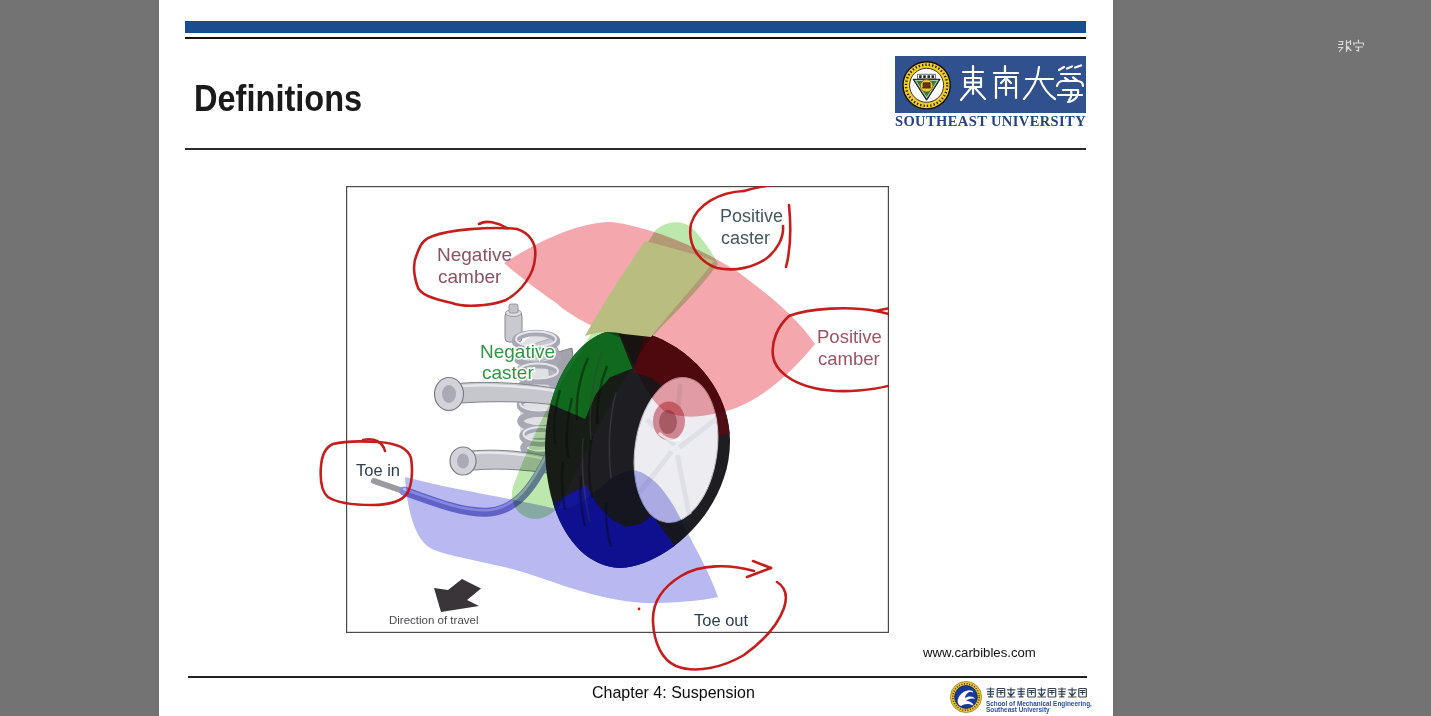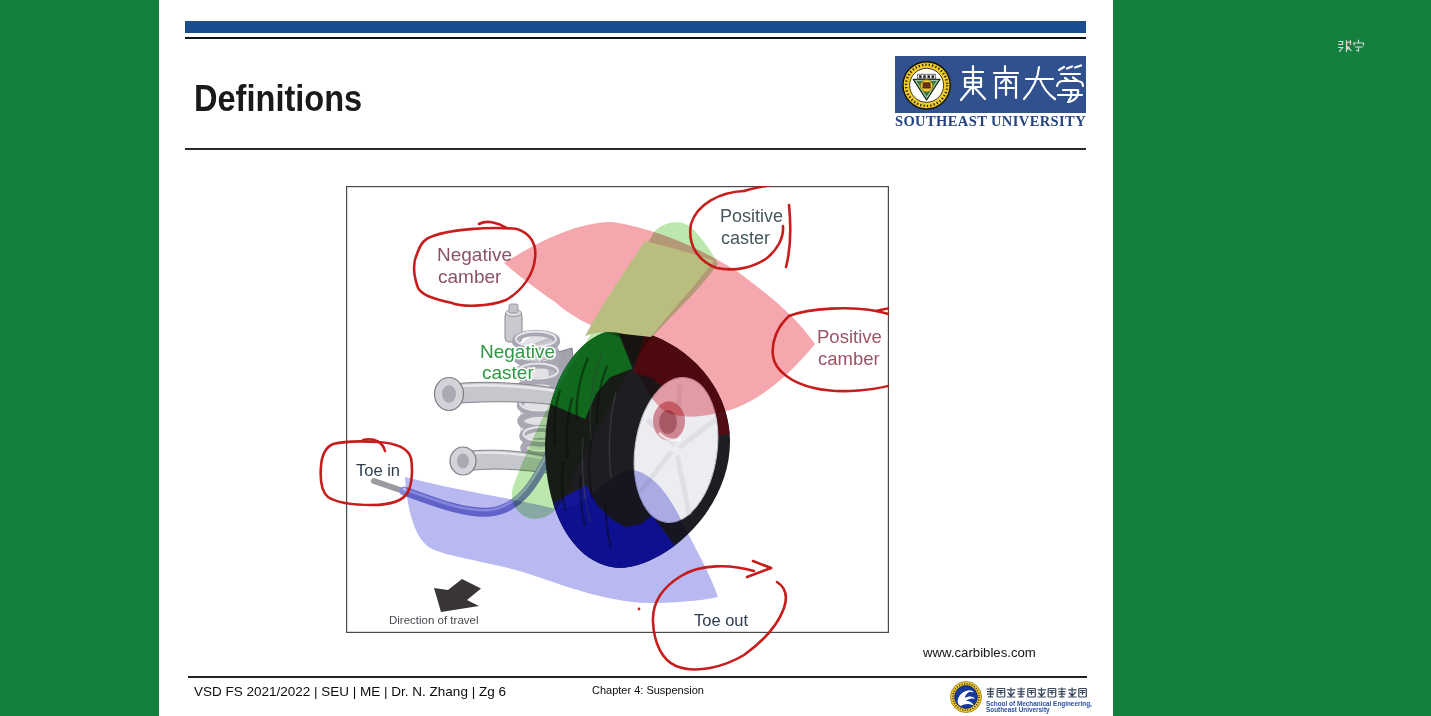--- a/index.html
+++ b/index.html
@@ -1,29 +1,29 @@
 <!DOCTYPE html>
 <html><head>
 <meta charset="utf-8">
 <style>
 html,body{margin:0;padding:0;}
 body{width:1431px;height:716px;overflow:hidden;background:#000;}
-.stage{position:relative;width:1431px;height:716px;background:#15803d;font-family:"Liberation Sans",sans-serif;}
+.stage{position:relative;width:1431px;height:716px;background:#737373;font-family:"Liberation Sans",sans-serif;}
 .slide{position:absolute;left:159px;top:0;width:954px;height:716px;background:#ffffff;}
 .topbar{position:absolute;left:26px;top:21px;width:901px;height:12px;background:#1a4d90;}
 .topline{position:absolute;left:26px;top:37px;width:901px;height:2px;background:#111;}
 .title{position:absolute;left:35px;top:79.5px;font-size:37px;font-weight:bold;color:#1a1a1a;line-height:37px;transform:scaleX(0.88);transform-origin:left top;}
 .titleline{position:absolute;left:26px;top:148px;width:901px;height:2px;background:#2a2a2a;}
 .seubox{position:absolute;left:736px;top:56px;width:191px;height:57px;background:#30508e;}
 .seutext{position:absolute;left:734px;top:113px;width:195px;text-align:center;font-family:"Liberation Serif",serif;font-weight:bold;font-size:14.5px;color:#26427f;letter-spacing:0.4px;white-space:nowrap;}
 .art{position:absolute;left:160px;top:186px;}
 .carb{position:absolute;left:764px;top:644.5px;font-size:13.2px;color:#111;text-align:center;}
 .footline{position:absolute;left:29px;top:676px;width:899px;height:1.5px;background:#222;}
 .foot1{position:absolute;left:35px;top:683.5px;font-size:13.5px;color:#0c0c0c;}
-.foot2{position:absolute;left:433px;top:683.5px;font-size:11px;color:#0c0c0c;}
+.foot2{position:absolute;left:433px;top:683.5px;font-size:16px;color:#0c0c0c;}
 .footlogo{position:absolute;left:790px;top:679px;}
 .zn{position:absolute;left:1337px;top:38px;}
 </style>
 </head>
 <body>
 <div class="stage">
   <div class="slide">
     <div class="topbar"></div>
     <div class="topline"></div>
     <div class="title">Definitions</div>
@@ -200,21 +200,20 @@
         </g>
       </g>
       <defs>
         <clipPath id="tclip">
           <path d="M622,329 C668,331 728,373 730,440 C731,508 668,566 620,568 C575,566 546,515 545,449 C545,385 577,331 622,329 Z"></path>
         </clipPath>
       </defs>
     </svg>
     <div class="carb">www.carbibles.com</div>
     <div class="footline"></div>
-    <div class="foot1">VSD FS 2021/2022 | SEU | ME | Dr. N. Zhang | Zg 6</div>
     <div class="foot2">Chapter 4: Suspension</div>
     <svg class="footlogo" width="300" height="37" viewBox="0 0 300 37">
       <defs>
         <g id="cg1" stroke="#39465a" stroke-width="1.2" fill="none">
           <path d="M0.5,2 h8 M4.5,0.5 v9.5 M1,4.7 h7 M1,7.2 h7 M2,9.8 h5"></path>
         </g>
         <g id="cg2" stroke="#39465a" stroke-width="1.2" fill="none">
           <path d="M1,1.5 h7.5 M1,1.5 v8.5 M8.5,1.5 v8.5 M1,10 h7.5 M4.7,3 v5 M2,5.5 h5.5 M2,3.5 h5.5"></path>
         </g>
         <g id="cg3" stroke="#39465a" stroke-width="1.2" fill="none">

